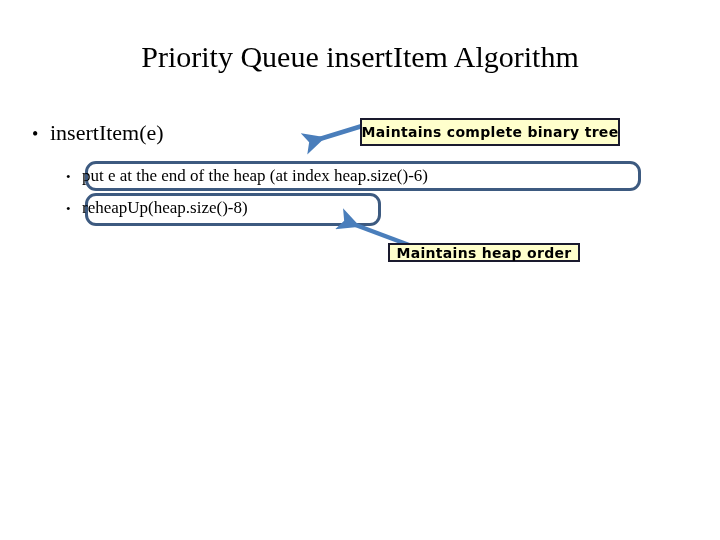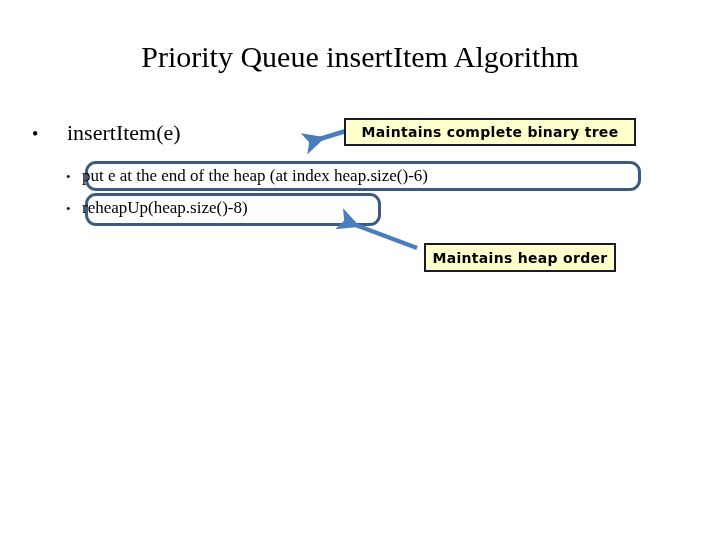--- a/index.html
+++ b/index.html
@@ -53,21 +53,21 @@
     color: #000000;
     white-space: nowrap;
   }
   .bullet-l1 .dot {
     width: 18px;
     display: inline-block;
     font-size: 18px;
     line-height: 28px;
     color: #000000;
   }
-  .bullet-l1 .txt { display:inline-block;margin-left:17px; }
+  .bullet-l1 .txt { display:inline-block; }
 
   .bullet-l2 {
     position: absolute;
     display: flex;
     align-items: baseline;
     font-family: "Liberation Serif", serif;
     font-size: 17px;
     line-height: 22px;
     color: #000000;
     white-space: nowrap;
@@ -102,22 +102,22 @@
     font-family: "DejaVu Sans", sans-serif;
     font-size: 14px;
     font-weight: bold;
     color: #000000;
     display: flex;
     align-items: center;
     justify-content: center;
     letter-spacing: 0.3px;
     white-space: nowrap;
   }
-  #callout-binary-tree { left: 344px; top: 118px; width: 292px; height: 28px; }
-  #callout-heap-order  { left: 424px; top: 243px; width: 192px; height: 29px; }
+  #callout-binary-tree { left: 360px; top: 118px; width: 260px; height: 28px; }
+  #callout-heap-order  { left: 388px; top: 243px; width: 192px; height: 19px; }
 
   
   .arrow-svg {
     position: absolute;
     overflow: visible;
     pointer-events: none;
   }
   #arrow-to-put-e { left: 300px; top: 120px; width: 70px; height: 45px; }
   #arrow-to-reheap { left: 335px; top: 212px; width: 90px; height: 48px; }
 </style>

